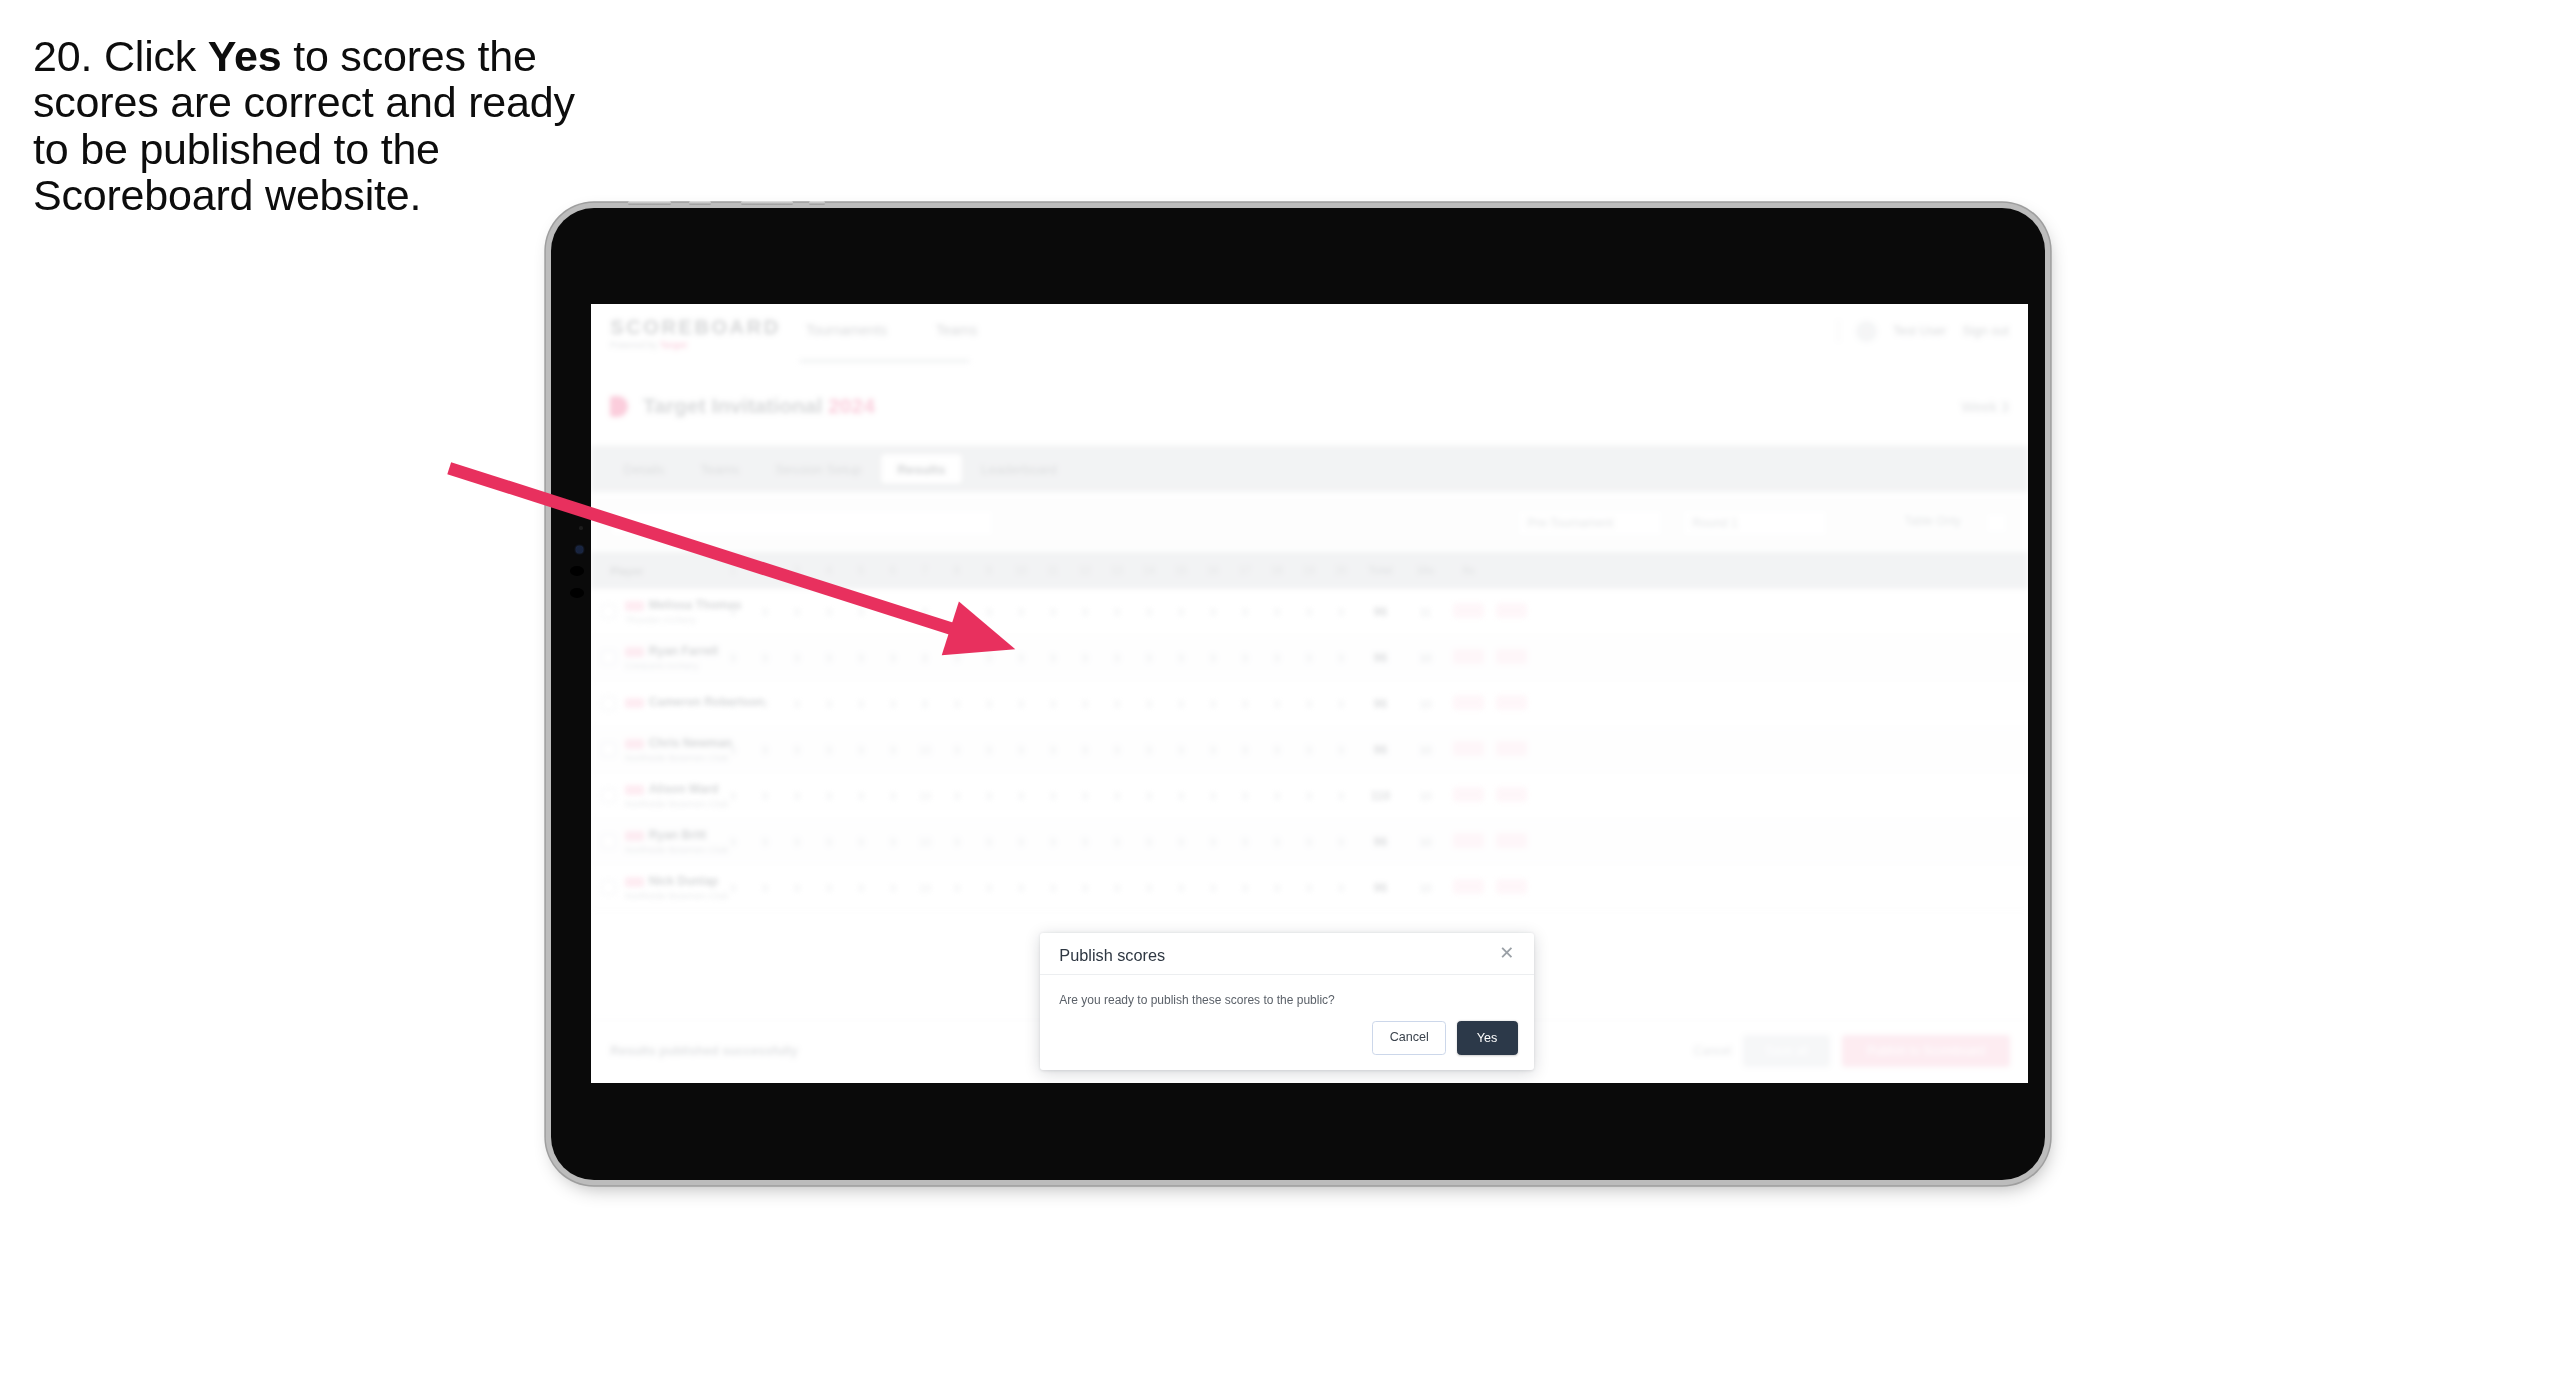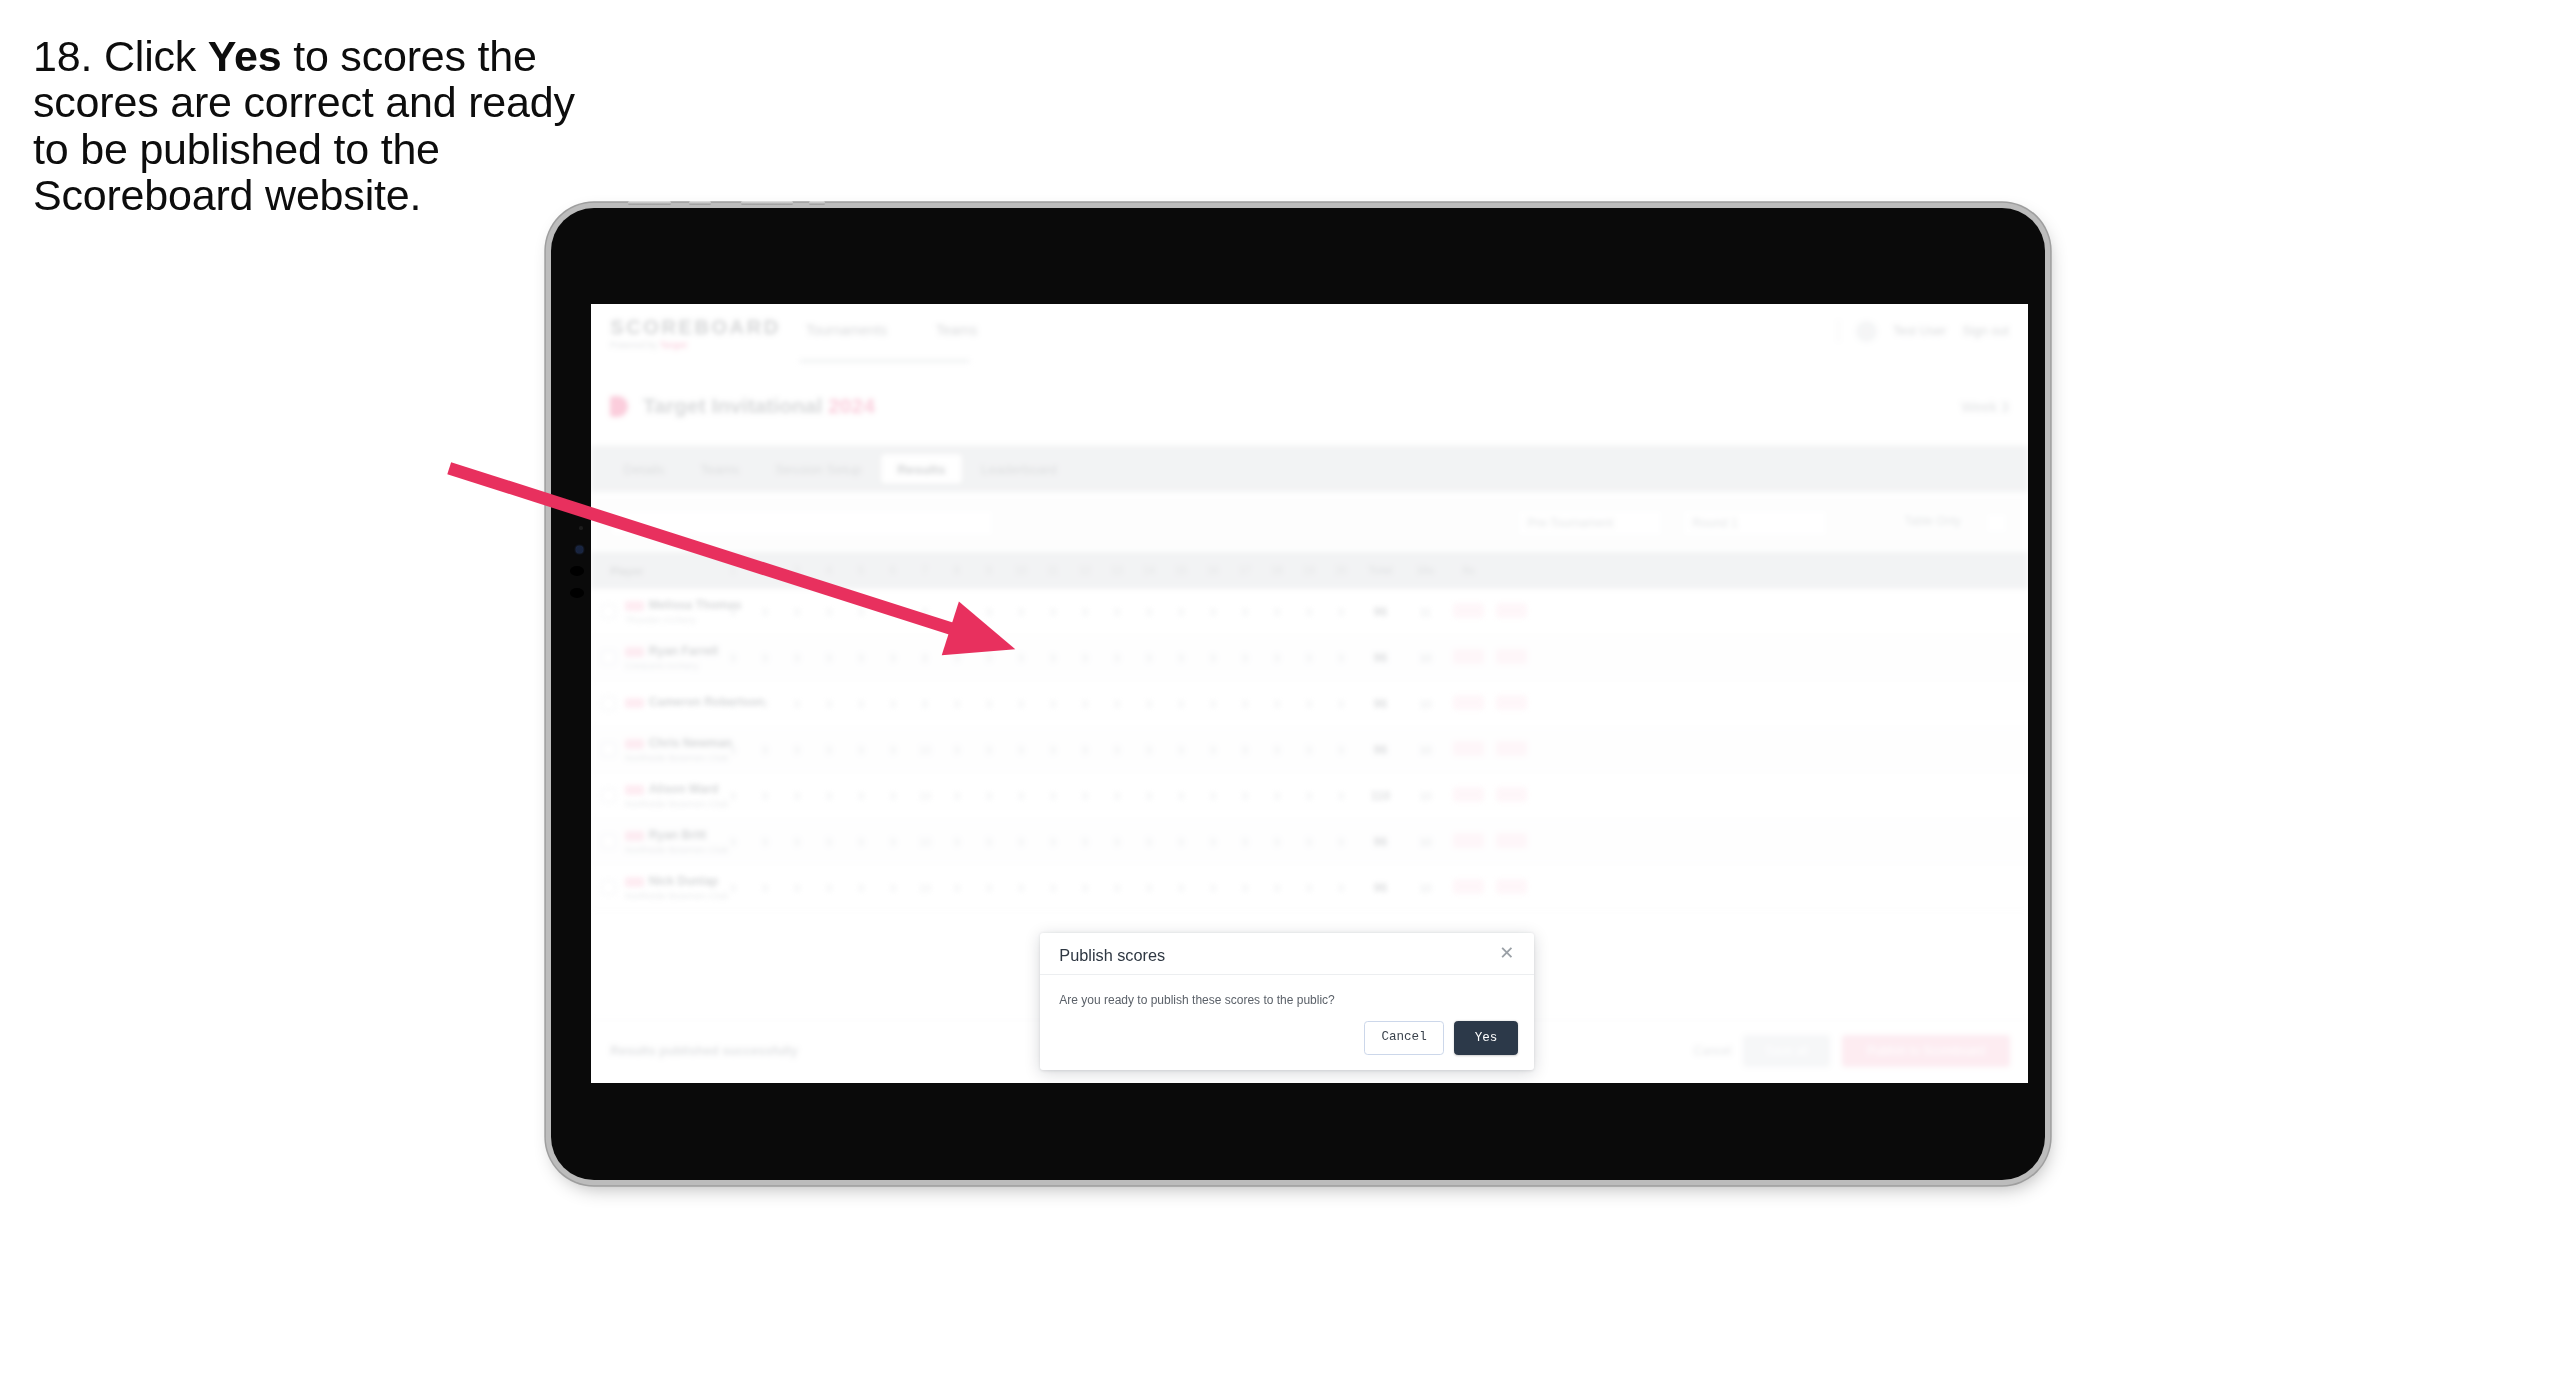--- a/index.html
+++ b/index.html
@@ -157,21 +157,21 @@
   .m-head { position:relative; height:42px; border-bottom:0.7px solid #eceef0; }
   .m-title { position:absolute; left:19.3px; top:12.6px; font-size:16.3px; color:#2e3742; font-weight:400; }
   .m-close {
     position:absolute; right:16.3px; top:9px;
     width:22px; height:22px;
     display:flex; align-items:center; justify-content:center;
     color:#9aa0a6; font-size:18px; line-height:1; cursor:pointer;
     font-weight:300;
   }
   .m-body { padding: 18px 19.3px 0 19.3px; font-size:12px; color:#5b6169; }
-  .m-foot { position:absolute; right:16.3px; bottom:15px; display:flex; gap:10.4px;font-family:Liberation Mono, monospace; }
+  .m-foot { position:absolute; right:16.3px; bottom:15px; display:flex; gap:10.4px; }
   .m-cancel {
     padding: 8.2px 16.3px;
     background:#ffffff; border:0.7px solid #ccd7ea;
     border-radius:3.7px; font-size:12.6px; color:#3b434d; cursor:pointer;
   }
   .m-yes {
     padding: 9px 19.3px;
     background:#2c3949; border:0.7px solid #2c3949;
     border-radius:3.7px; font-size:12.6px; color:#ffffff; cursor:pointer;
     box-shadow:0 0.7px 2.2px rgba(0,0,0,.2);
@@ -179,21 +179,21 @@
 
   
   #arrow { position:absolute; left:0; top:0; width:2576px; height:1386px; pointer-events:none; z-index:20; }
 </style>
 </head>
 <body>
 
 <div id="stage">
 
   <div class="instruction">
-    <span>18.</span><span> Click </span><b>Yes</b><span> to scores the scores are correct and ready to be published to the Scoreboard website.</span>
+    <span>20.</span><span> Click </span><b>Yes</b><span> to scores the scores are correct and ready to be published to the Scoreboard website.</span>
   </div>
 
   <div id="tablet">
     <div class="edge-btn" style="left:77px; width:43px;"></div>
     <div class="edge-btn" style="left:138px; width:22px;"></div>
     <div class="edge-btn" style="left:190px; width:52px;"></div>
     <div class="edge-btn" style="left:258px; width:16.3px;"></div>
 
     <div class="left-dot" style="top:297px; width:14px; height:9.6px;"></div>
     <div class="left-pin" style="top:318px;"></div>

